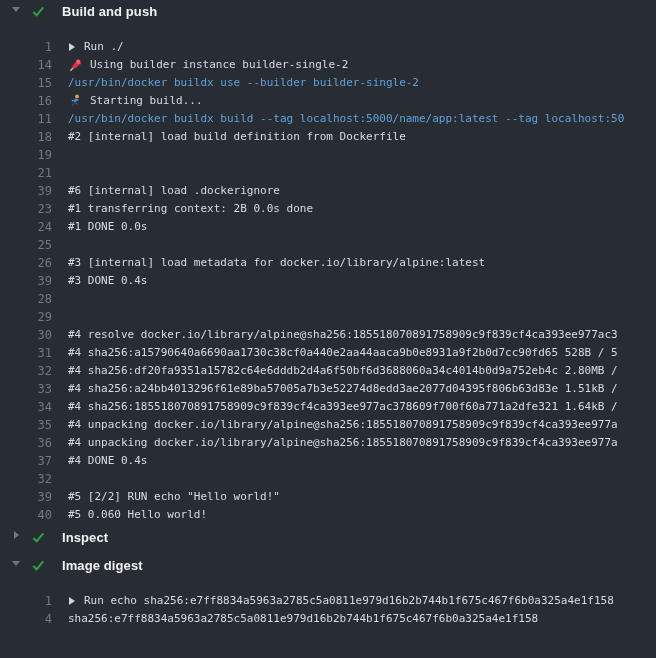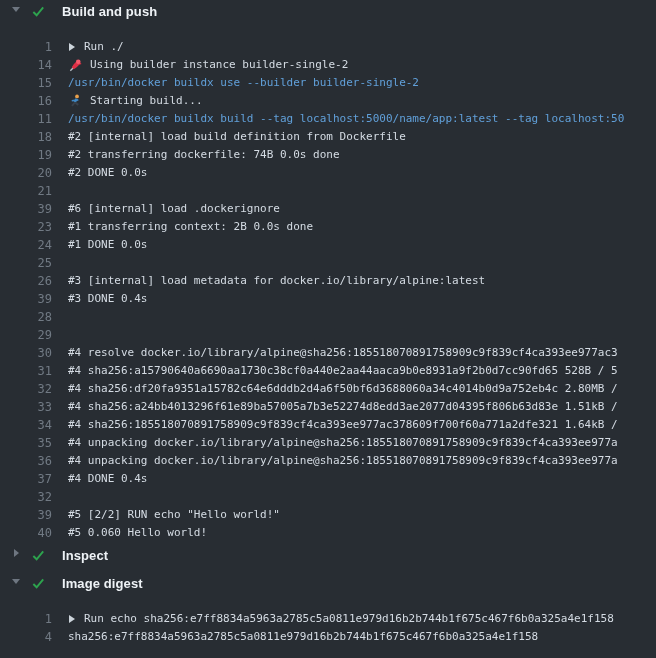--- a/index.html
+++ b/index.html
@@ -64,22 +64,21 @@
               </svg></span><span>Using builder instance builder-single-2</span></span></div>
         <div class="log-line"><span class="line-num">15</span><span class="line-content command"><span>/usr/bin/docker buildx use --builder builder-single-2</span></span></div>
         <div class="log-line"><span class="line-num">16</span><span class="line-content"><span class="line-icon"><svg width="15" height="15" viewBox="0 0 16 16">
                 <circle cx="9.6" cy="2.6" r="2" fill="#e9a04c"></circle>
                 <path d="M9 5L7.4 9" stroke="#3f88c5" stroke-width="2.4" fill="none"></path>
                 <path d="M4 7.2l7-1" stroke="#3f88c5" stroke-width="1.8" fill="none"></path>
                 <path d="M7.4 9l3.6 2.6M7.4 9l-3.2 3.6" stroke="#39404a" stroke-width="2" fill="none"></path>
               </svg></span><span>Starting build...</span></span></div>
         <div class="log-line"><span class="line-num">11</span><span class="line-content command"><span>/usr/bin/docker buildx build --tag localhost:5000/name/app:latest --tag localhost:50</span></span></div>
         <div class="log-line"><span class="line-num">18</span><span class="line-content"><span>#2 [internal] load build definition from Dockerfile</span></span></div>
-        <div class="log-line"><span class="line-num">19</span><span class="line-content"><span>#2 transferring dockerfile: 74B 0.0s done</span></span></div>
-        <div class="log-line"><span class="line-num">20</span><span class="line-content"><span>#2 DONE 0.0s</span></span></div>
+        <div class="log-line"><span class="line-num">19</span></div>
         <div class="log-line"><span class="line-num">21</span><span class="line-content"><span></span></span></div>
         <div class="log-line"><span class="line-num">39</span><span class="line-content"><span>#6 [internal] load .dockerignore</span></span></div>
         <div class="log-line"><span class="line-num">23</span><span class="line-content"><span>#1 transferring context: 2B 0.0s done</span></span></div>
         <div class="log-line"><span class="line-num">24</span><span class="line-content"><span>#1 DONE 0.0s</span></span></div>
         <div class="log-line"><span class="line-num">25</span><span class="line-content"><span></span></span></div>
         <div class="log-line"><span class="line-num">26</span><span class="line-content"><span>#3 [internal] load metadata for docker.io/library/alpine:latest</span></span></div>
         <div class="log-line"><span class="line-num">39</span><span class="line-content"><span>#3 DONE 0.4s</span></span></div>
         <div class="log-line"><span class="line-num">28</span><span class="line-content"><span></span></span></div>
         <div class="log-line"><span class="line-num">29</span></div>
         <div class="log-line"><span class="line-num">30</span><span class="line-content"><span>#4 resolve docker.io/library/alpine@sha256:185518070891758909c9f839cf4ca393ee977ac3</span></span></div>

